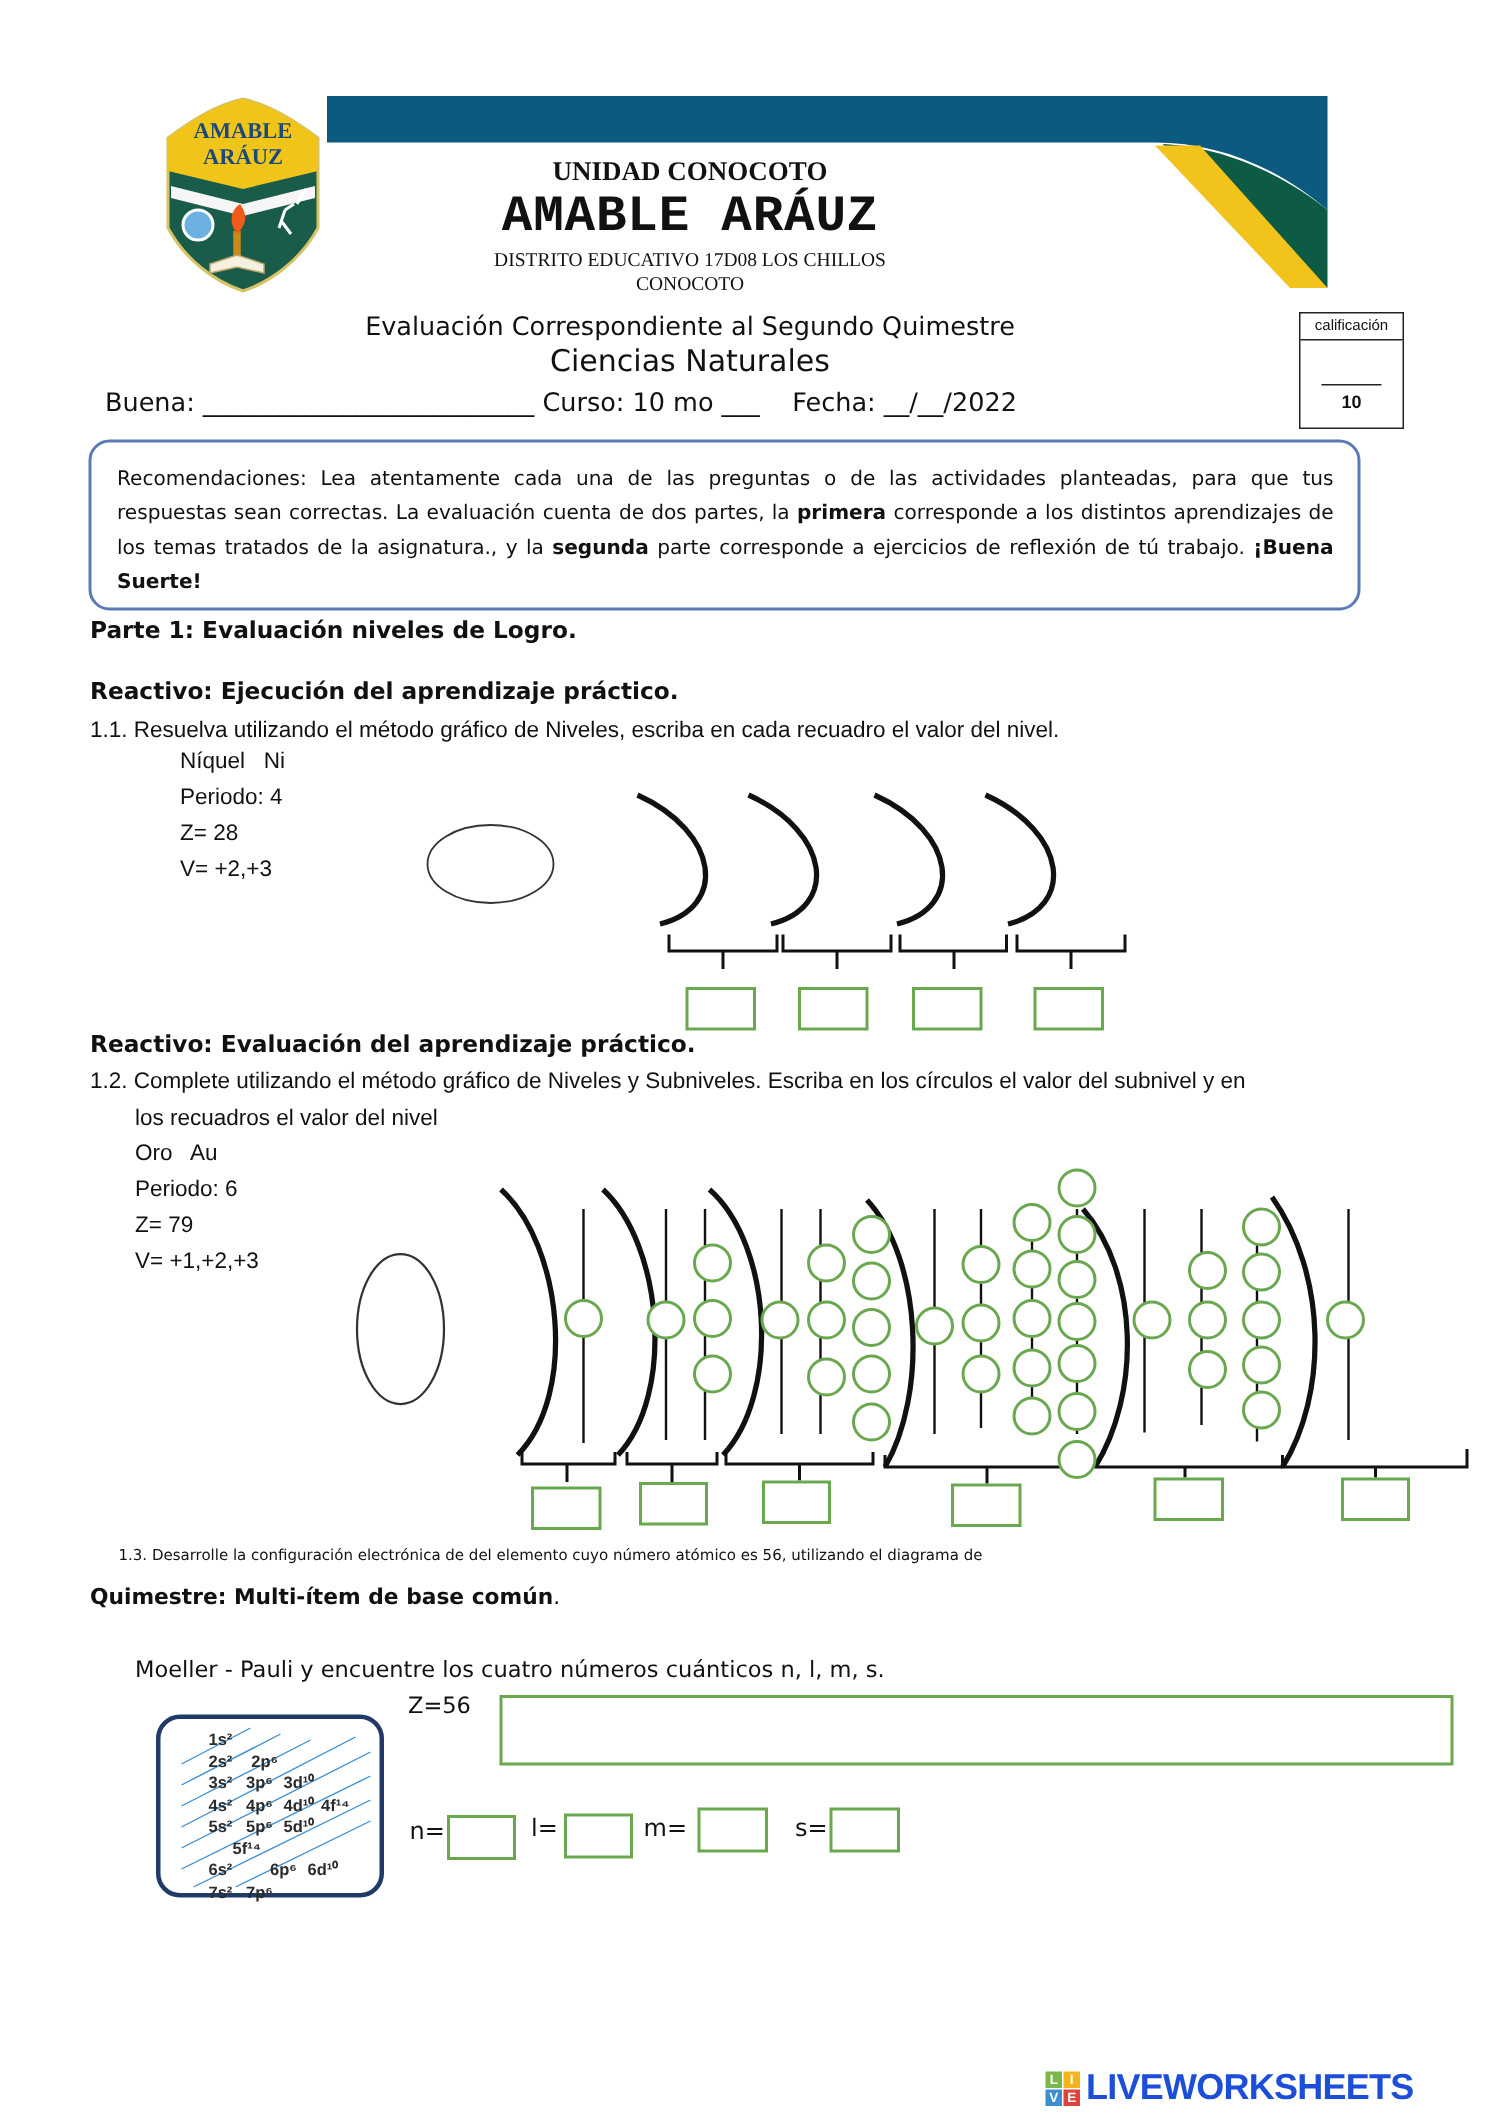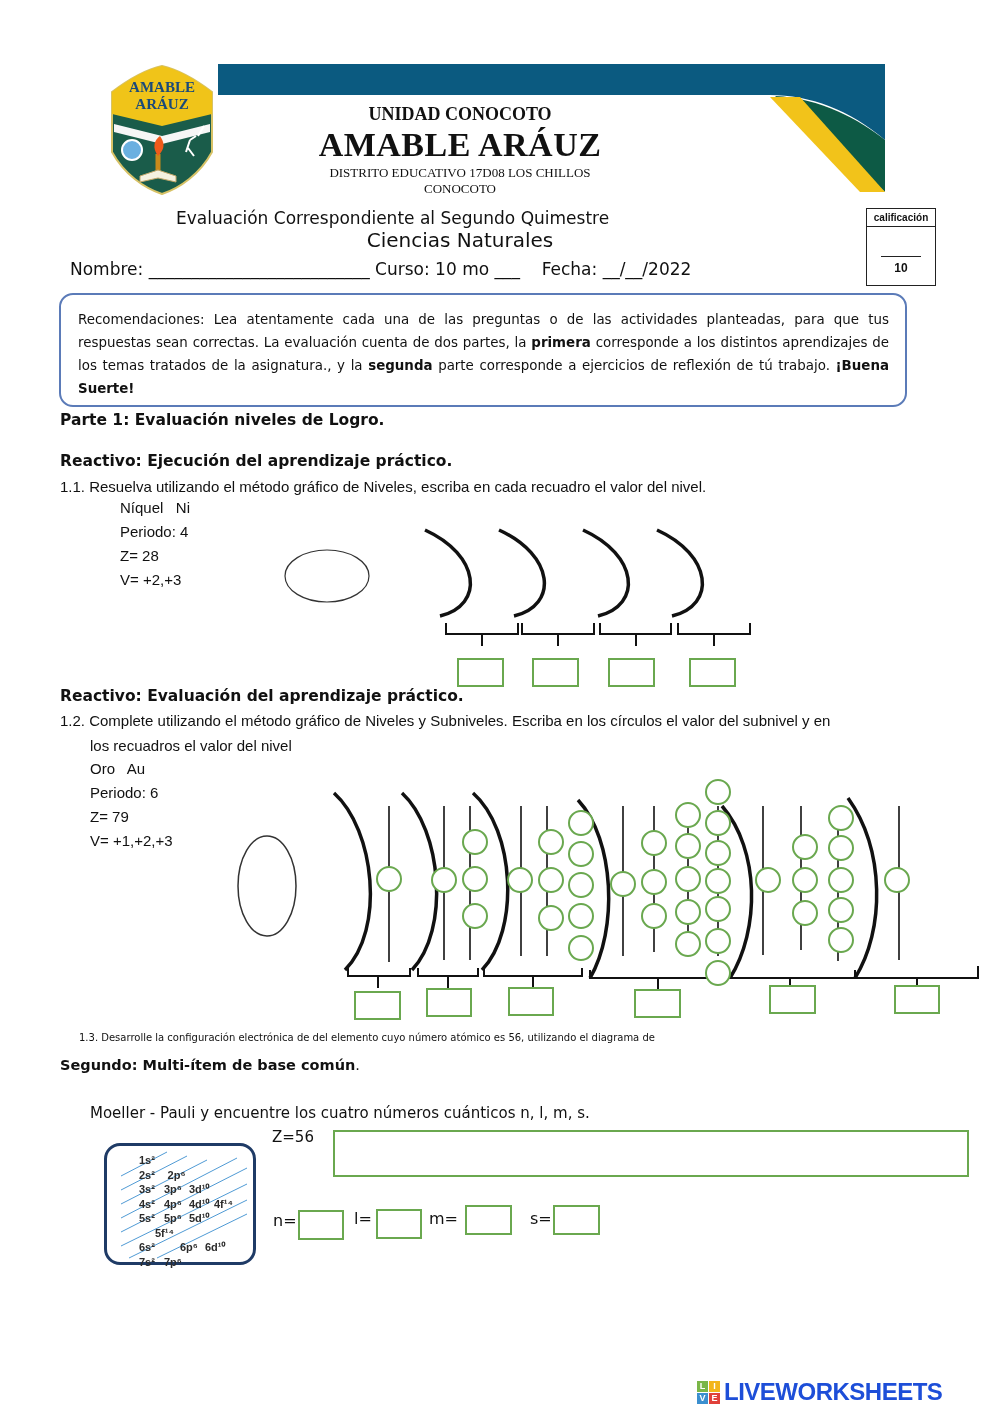--- a/index.html
+++ b/index.html
@@ -3,28 +3,28 @@
 <meta charset="utf-8">
 <style>
   html, body { margin:0; padding:0; background:#ffffff; }
   body { width:1000px; height:1413px; position:relative; overflow:hidden;
          font-family:"DejaVu Sans", sans-serif; color:#111; }
   .abs { position:absolute; }
   .serif { font-family:"Liberation Serif", "DejaVu Serif", serif; }
   .comic { font-family:"DejaVu Sans", sans-serif; }
   .banner-svg { position:absolute; left:0; top:0; }
   .school-l1 { left:290px; top:104px; width:340px; text-align:center; font-size:18px; font-weight:bold; }
-  .school-l2 { left:250px; top:126px; width:420px; text-align:center; font-size:34px; font-weight:bold; letter-spacing:0.5px; }
+  .school-l2 { left:250px; top:126px; width:420px; text-align:center; font-size:34px; font-weight:bold; letter-spacing:0.5px;font-family:Liberation Mono, monospace; }
   .school-l3 { left:250px; top:165px; width:420px; text-align:center; font-size:13px; }
   .school-l4 { left:250px; top:181px; width:420px; text-align:center; font-size:13px; }
-  .title1 { left:176px; top:208px; width:600px; text-align:left; font-size:17px; }
+  .title1 { left:160px; top:208px; width:600px; text-align:center; font-size:17px; }
   .title2 { left:160px; top:228px; width:600px; text-align:center; font-size:20px; }
   .nameline { left:70px; top:259px; font-size:17px; white-space:pre; }
   .grade-box { left:866px; top:208px; width:68px; height:76px; border:1.5px solid #222; }
-  .grade-head { height:17px; border-bottom:1.5px solid #222; font-size:10px; font-weight:bold; text-align:center; line-height:17px; font-family:"Liberation Sans", sans-serif; }
+  .grade-head { height:17px; border-bottom:1.5px solid #222; font-size:10px; font-weight:normal; text-align:center; line-height:17px; font-family:"Liberation Sans", sans-serif; }
   .grade-line { position:absolute; left:14px; top:47px; width:40px; border-top:1.5px solid #222; }
   .grade-val { position:absolute; left:0; width:68px; top:52px; text-align:center; font-size:12px; font-weight:bold; font-family:"Liberation Sans", sans-serif; }
   .rec-box { left:59px; top:293px; width:848px; height:114px; border:2px solid #5b7bb8; border-radius:14px; box-sizing:border-box; padding:13px 16px 0 17px; font-size:13.4px; line-height:23px; text-align:justify; }
   .rec-box b { font-weight:bold; }
   .h-bold { font-weight:bold; font-size:15.5px; }
   .body-text { font-size:15px; font-family:"Liberation Sans", sans-serif; }
   .elem { font-size:15px; font-family:"Liberation Sans", sans-serif; line-height:24px; }
   .answer-box { position:absolute; border:2px solid #6aa84f; background:#fff; box-sizing:border-box; }
   .answer-box input { width:100%; height:100%; border:none; outline:none; background:transparent; font-size:14px; text-align:center; padding:0; }
   .circle-input { position:absolute; border:2px solid #6aa84f; border-radius:50%; background:#fff; box-sizing:border-box; }
@@ -61,21 +61,21 @@
 </svg>
 
 <div class="abs serif school-l1">UNIDAD CONOCOTO</div>
 <div class="abs serif school-l2">AMABLE ARÁUZ</div>
 <div class="abs serif school-l3">DISTRITO EDUCATIVO 17D08 LOS CHILLOS</div>
 <div class="abs serif school-l4">CONOCOTO</div>
 
 <div class="abs comic title1">Evaluación Correspondiente al Segundo Quimestre</div>
 <div class="abs comic title2">Ciencias Naturales</div>
 
-<div class="abs comic nameline"><span>Nombre:</span> <span>__________________________</span> <span>Curso: 10 mo</span> <span>___</span>    <span>Fecha:</span> <span>__/__/2022</span></div>
+<div class="abs comic nameline"><span>Buena:</span> <span>__________________________</span> <span>Curso: 10 mo</span> <span>___</span>    <span>Fecha:</span> <span>__/__/2022</span></div>
 
 <div class="abs grade-box">
   <div class="grade-head">calificación</div>
   <div class="grade-line"></div>
   <div class="grade-val">10</div>
 </div>
 
 <div class="abs comic rec-box"><span>Recomendaciones: Lea atentamente cada una de las preguntas o de las actividades planteadas, para que tus respuestas sean correctas. La evaluación cuenta de dos partes, la </span><b>primera</b><span> corresponde a los distintos aprendizajes de los temas tratados de la asignatura., y la </span><b>segunda</b><span> parte corresponde a ejercicios de reflexión de tú trabajo. </span><b>¡Buena Suerte!</b></div>
 
 <div class="abs comic h-bold" style="left:60px;top:411px;">Parte 1: Evaluación niveles de Logro.</div>
@@ -197,21 +197,21 @@
     <div class="circle-input" style="left: 884px; top: 867px; width: 26px; height: 26px;"><input style=""></div>
   </div>
 
 <div class="answer-box" style="left:354px;top:991px;width:47px;height:29px;"><input value="" style=""></div>
 <div class="answer-box" style="left:426px;top:988px;width:46px;height:29px;"><input value="" style=""></div>
 <div class="answer-box" style="left:508px;top:987px;width:46px;height:29px;"><input value="" style=""></div>
 <div class="answer-box" style="left:634px;top:989px;width:47px;height:29px;"><input value="" style=""></div>
 <div class="answer-box" style="left:769px;top:985px;width:47px;height:29px;"><input value="" style=""></div>
 <div class="answer-box" style="left:894px;top:985px;width:46px;height:29px;"><input value="" style=""></div>
 
-<div class="abs comic" style="left:60px;top:1057px;font-size:14.5px;"><b>Segundo: Multi-ítem de base común</b><span>.</span></div>
+<div class="abs comic" style="left:60px;top:1057px;font-size:14.5px;"><b>Quimestre: Multi-ítem de base común</b><span>.</span></div>
 <div class="abs comic" style="left:60px;top:1032px;font-size:10px;margin-left:19px;">1.3. Desarrolle la configuración electrónica de del elemento cuyo número atómico es 56, utilizando el diagrama de</div>
 <div class="abs comic" style="left:90px;top:1104px;font-size:15px;">Moeller - Pauli y encuentre los cuatro números cuánticos n, l, m, s.</div>
 
 <div class="abs moeller">
   <svg class="abs" style="left:0;top:0" width="146" height="116">
     <g stroke="#3b8fcf" stroke-width="0.9" fill="none">
       <line x1="14" y1="30" x2="60" y2="6"></line>
       <line x1="14" y1="44" x2="80" y2="10"></line>
       <line x1="14" y1="58" x2="100" y2="14"></line>
       <line x1="14" y1="72" x2="130" y2="12"></line>

